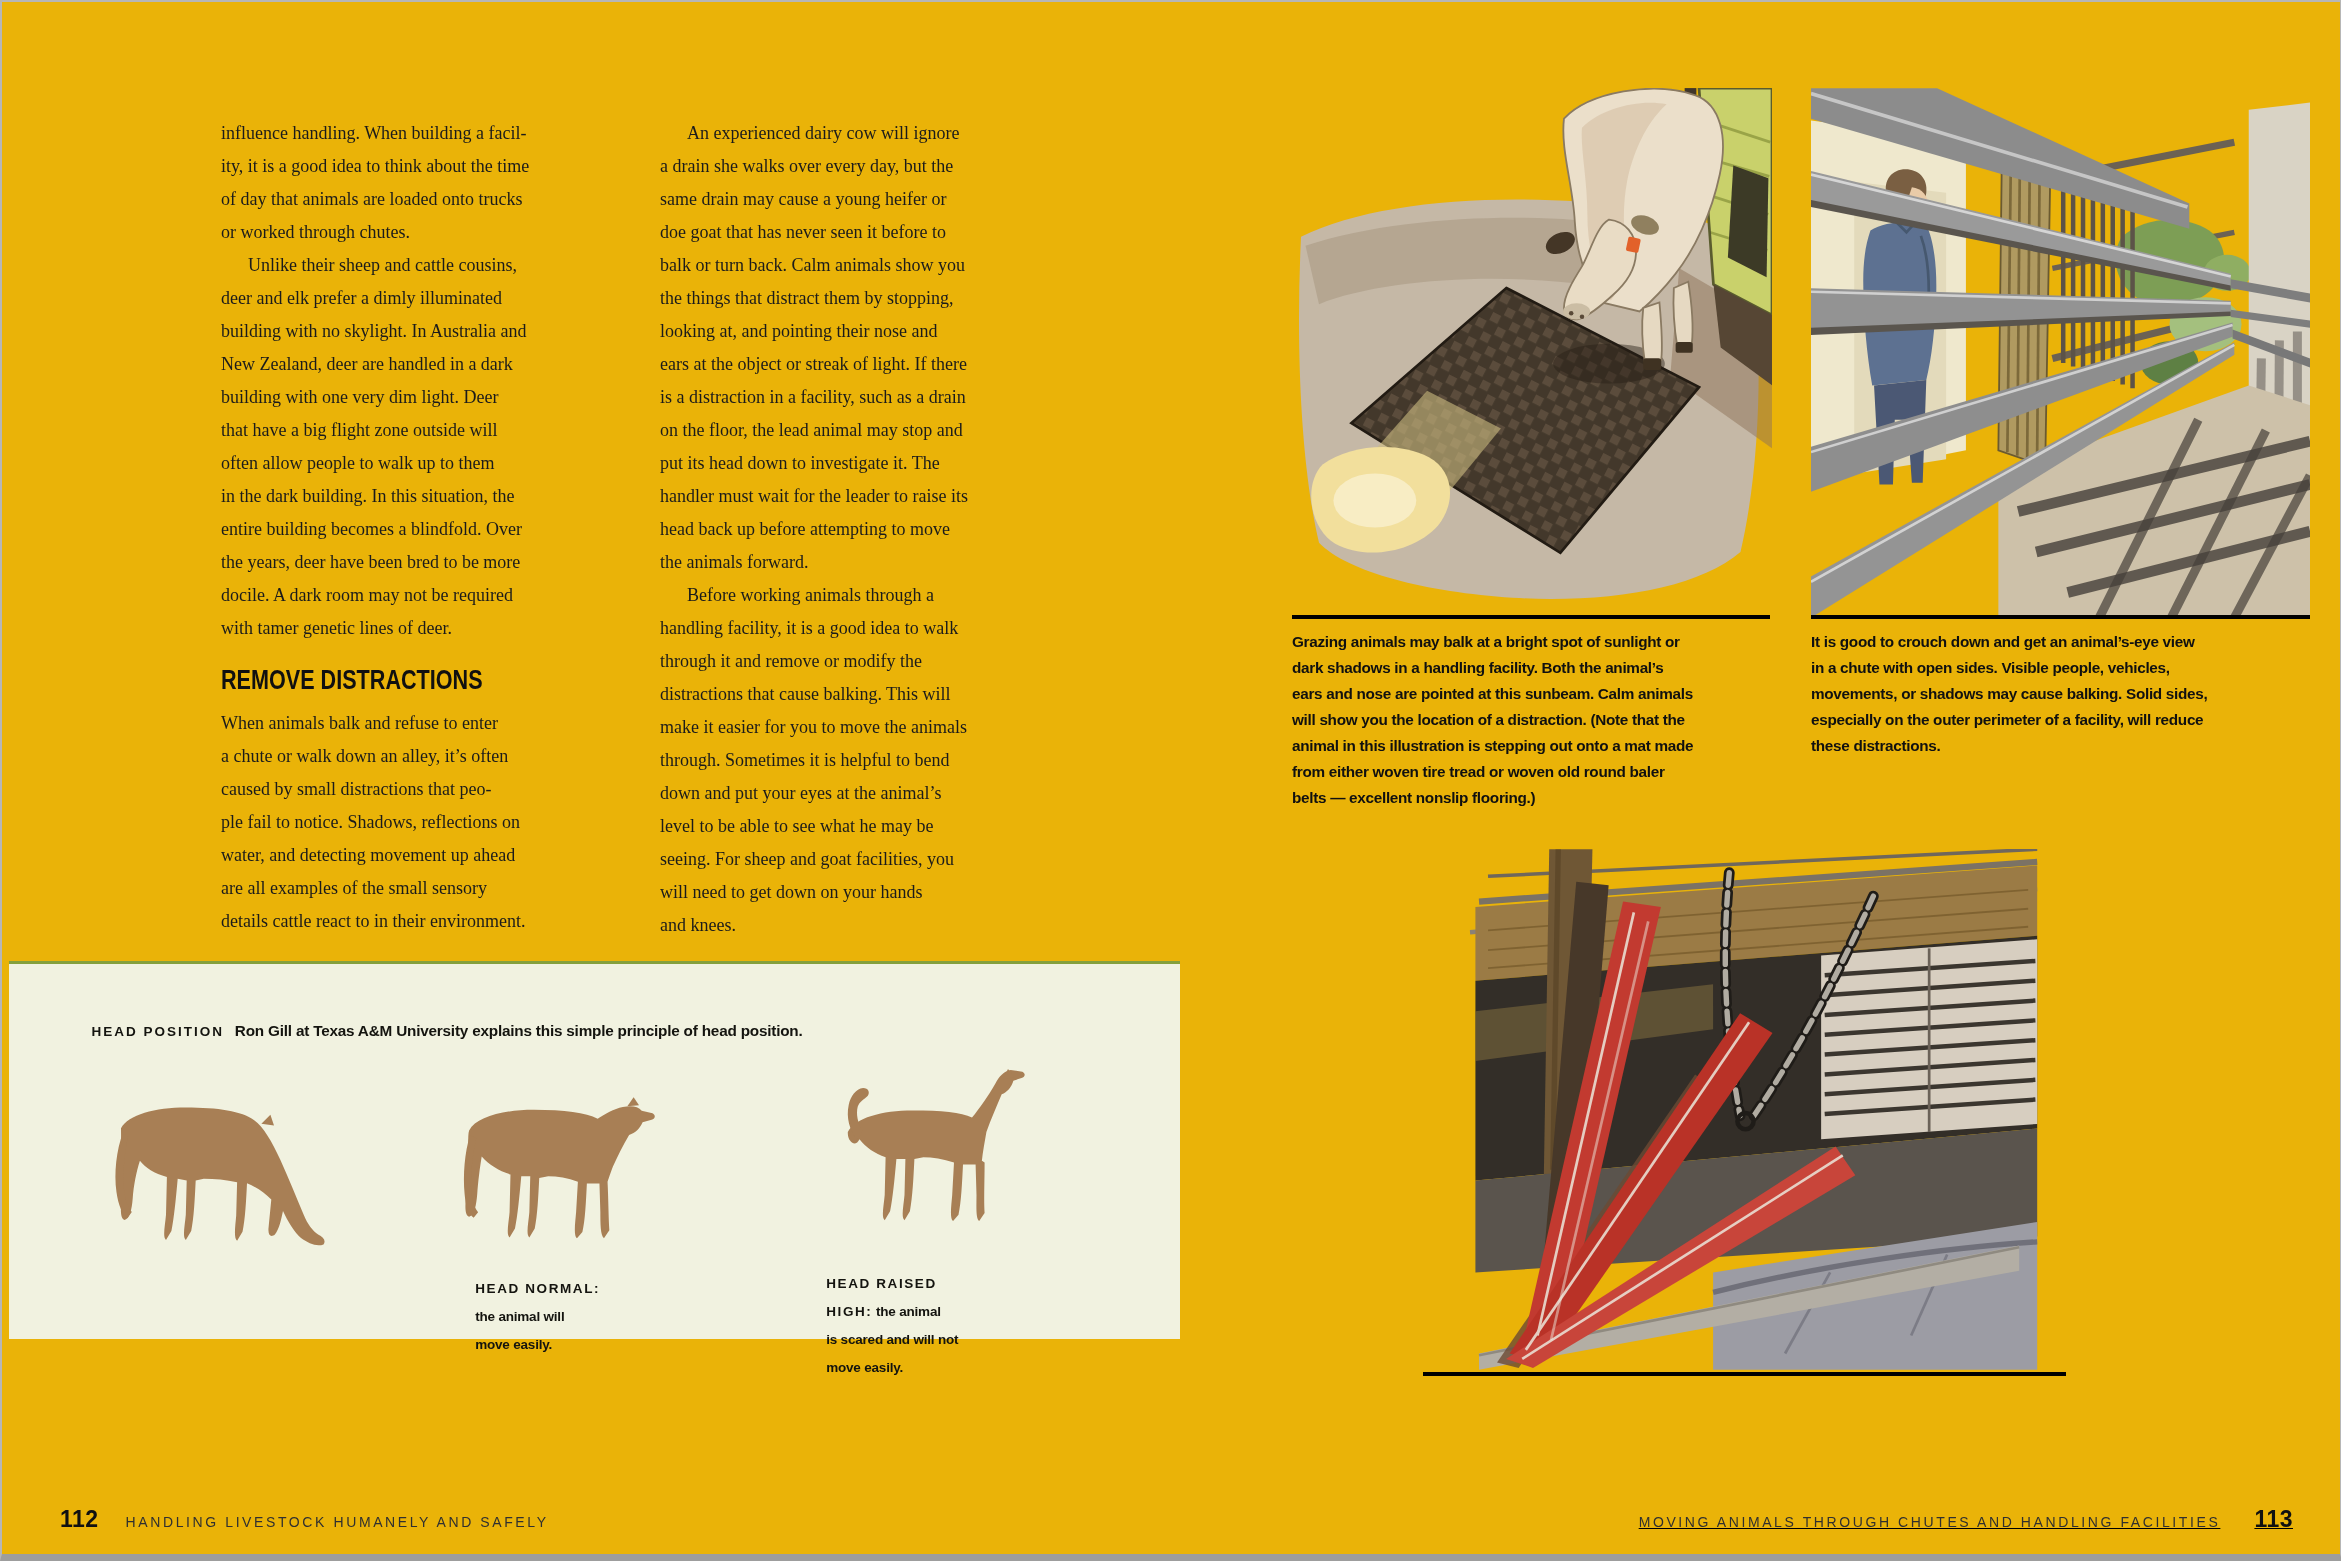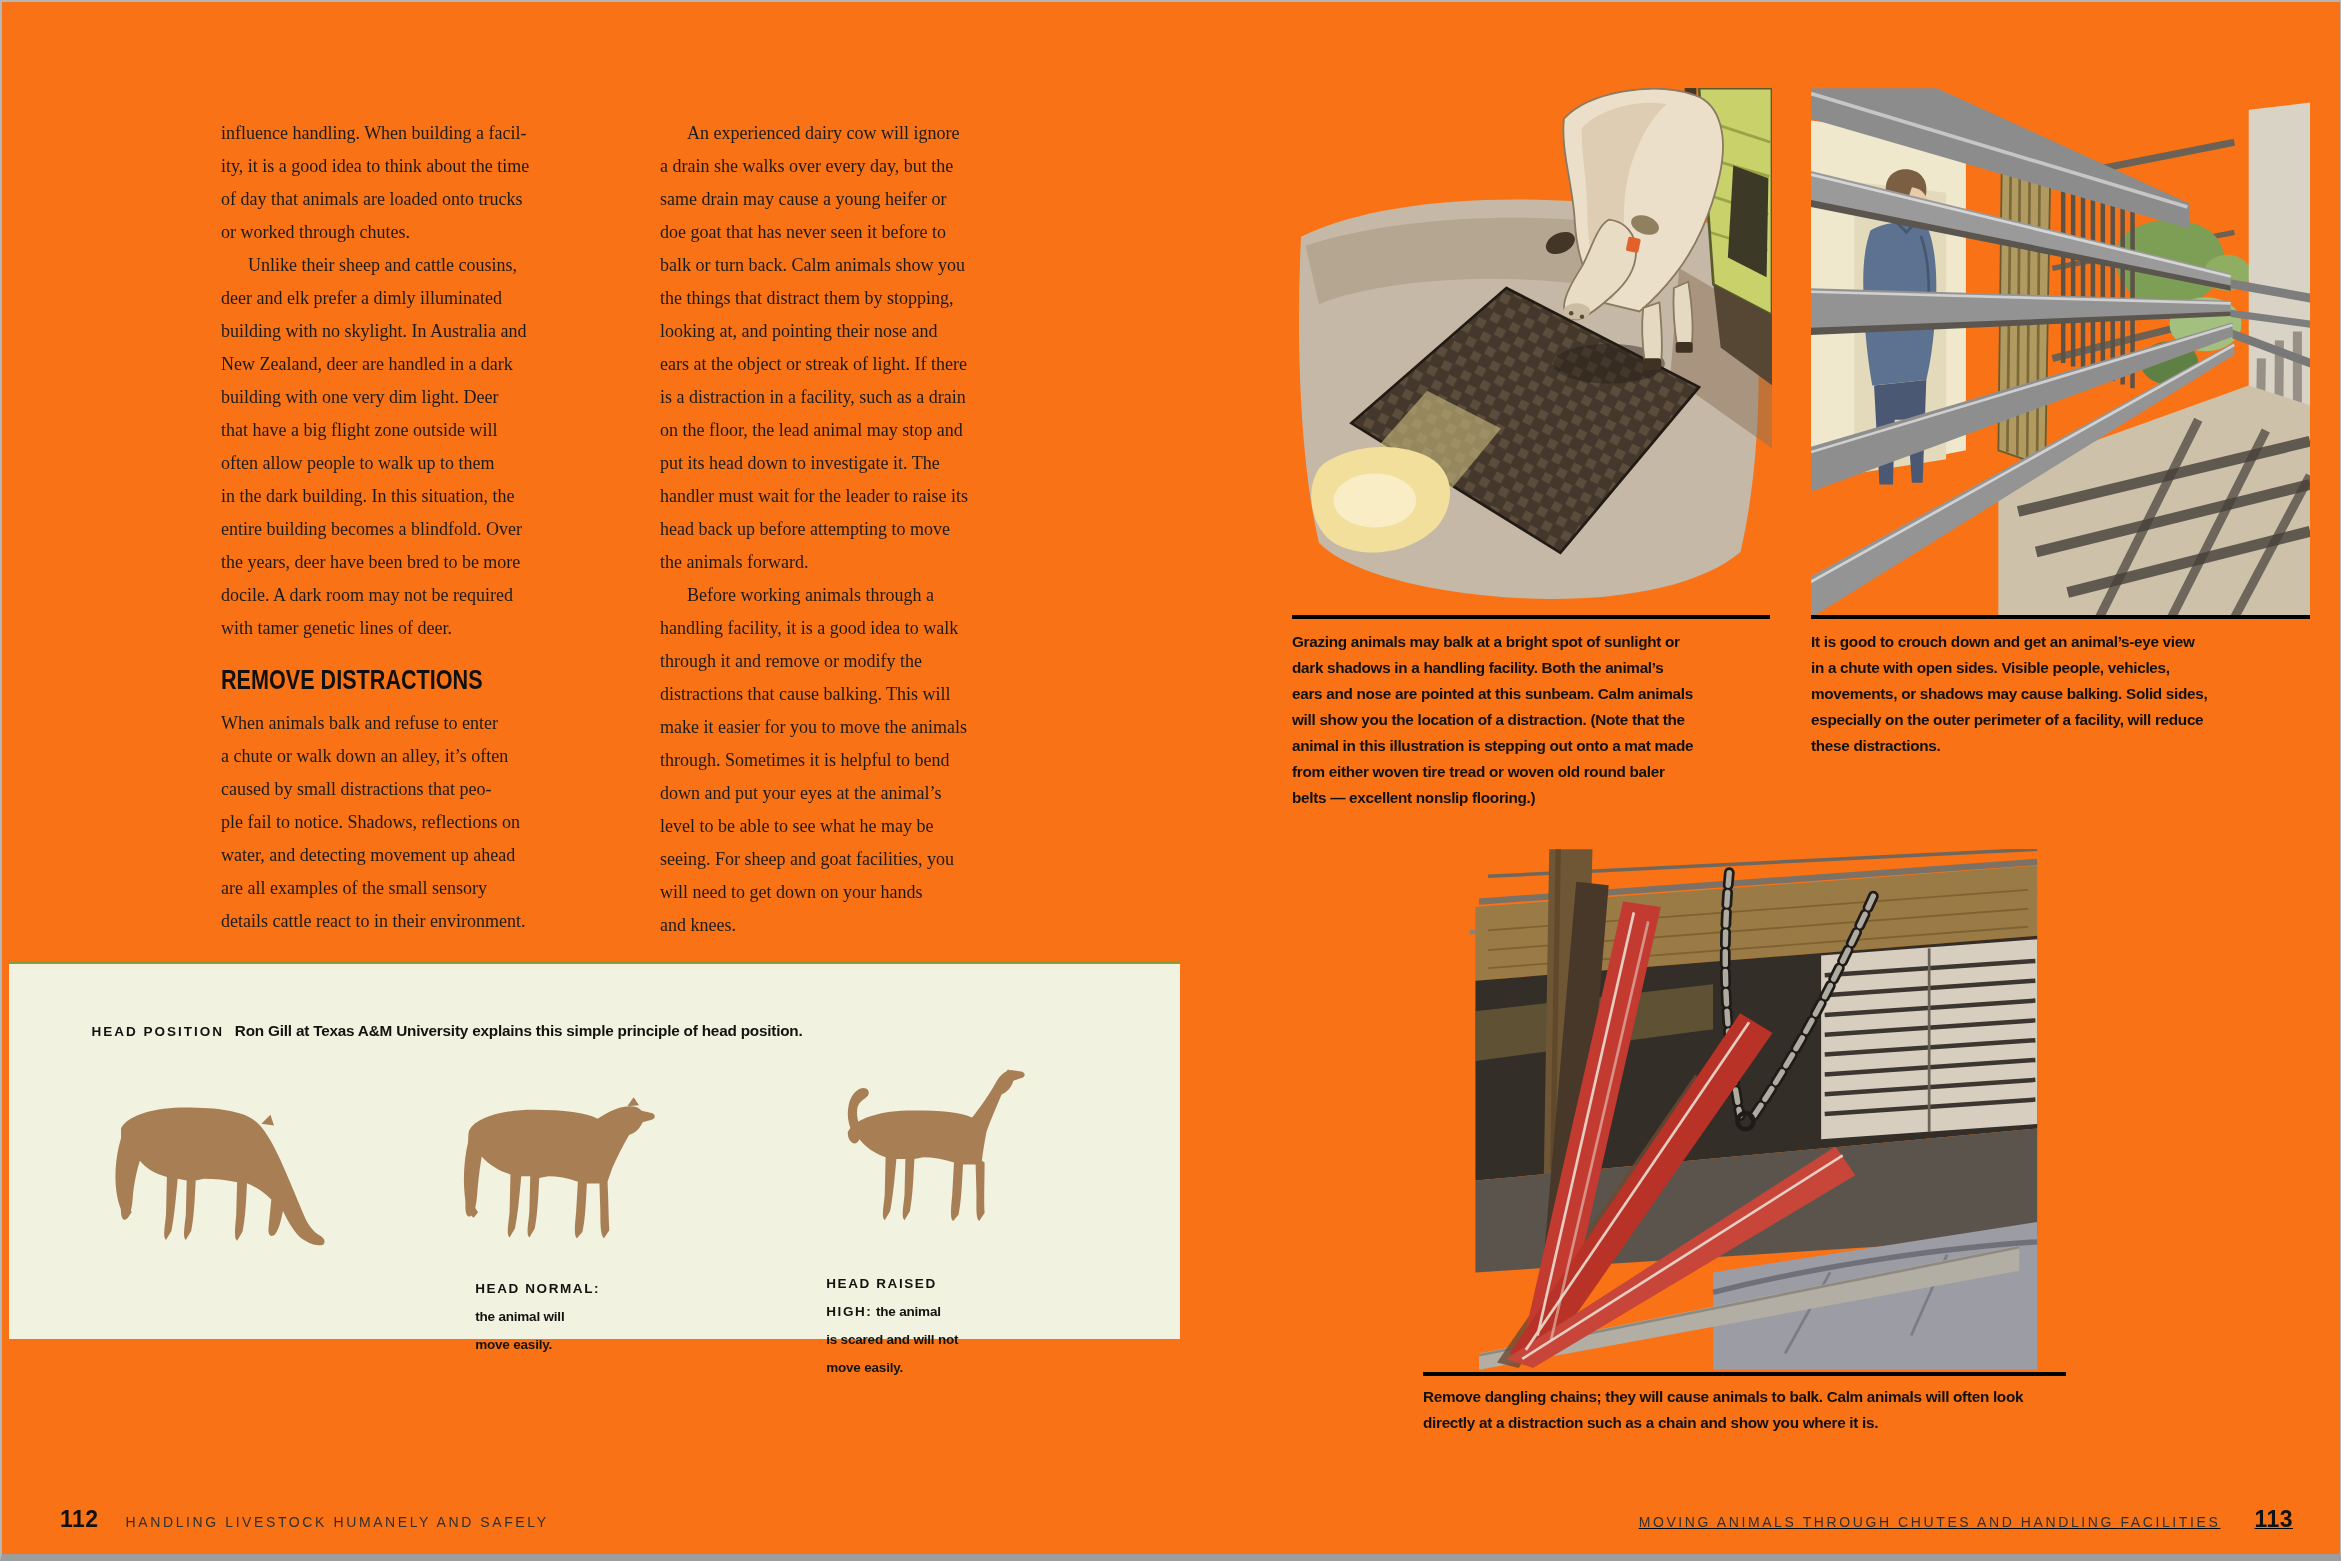--- a/index.html
+++ b/index.html
@@ -1,16 +1,16 @@
 <!DOCTYPE html>
 <html style="font-size:14.4px"><head>
 <meta charset="utf-8">
 <style>
   html,body{margin:0;padding:0;background:#e9e9e9;}
-  .sheet{position:relative;width:2342px;height:1561px;background:#f97316;
+  .sheet{position:relative;width:2342px;height:1561px;background:#eab308;
     border:2.7px solid #b6b6b6;border-bottom:7.2px solid #9d9d9d;box-sizing:border-box;
     font-family:"Liberation Sans",sans-serif;overflow:hidden;}
   .serifcol{position:absolute;font-family:"Liberation Serif","DejaVu Serif",serif;
     font-size:18px;line-height:33px;color:#1b1b1b;}
   .para{white-space:pre;}
   .para.indent{text-indent:27px;}
   .sec-heading{font-family:"Liberation Sans",sans-serif;font-weight:800;font-size:27px;
     color:#101010;margin:20px 0 10.8px 0;line-height:31px;white-space:nowrap;}
   .squeeze{display:inline-block;transform:scaleX(.8);transform-origin:0 50%;white-space:nowrap;}
   .hp-box{position:absolute;left:7.2px;top:959px;width:1171px;height:378px;
@@ -296,22 +296,20 @@
     <polygon points="74,560 330,182 366,204 112,568" fill="#b93227"></polygon>
     <polygon points="70,566 436,330 458,362 100,576" fill="#c8453a"></polygon>
     <g stroke="#ece7db" stroke-width="3" opacity=".85">
       <line x1="105" y1="540" x2="212" y2="70"></line>
       <line x1="92" y1="556" x2="340" y2="192"></line>
       <line x1="88" y1="566" x2="444" y2="340"></line>
     </g>
     <line x1="120" y1="545" x2="228" y2="80" stroke="#ece7db" stroke-width="3" opacity=".5"></line>
   </svg>
   <div class="fig-rule" style="left:1421px;top:1370px;width:643px;"></div>
-  <div class="fig-cap" style="left:1421px;top:1382px;">Remove dangling chains; they will cause animals to balk. Calm animals will often look
-directly at a distraction such as a chain and show you where it is.</div>
 
   <div class="footer footer-left">
     <span class="pn">112</span><span class="ft">HANDLING LIVESTOCK HUMANELY AND SAFELY</span>
   </div>
   <div class="footer footer-right">
     <span class="ft">MOVING ANIMALS THROUGH CHUTES AND HANDLING FACILITIES</span><span class="pn">113</span>
   </div>
 
 </div>
 

